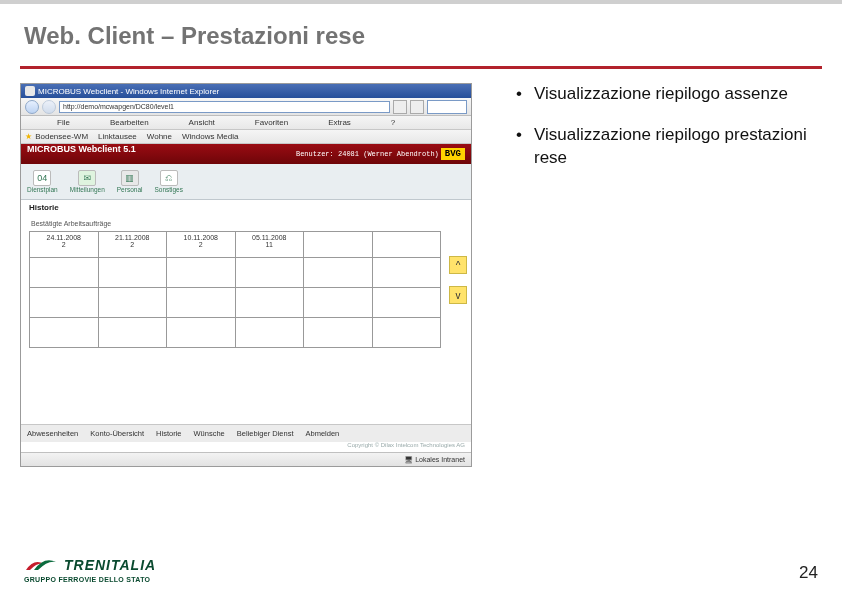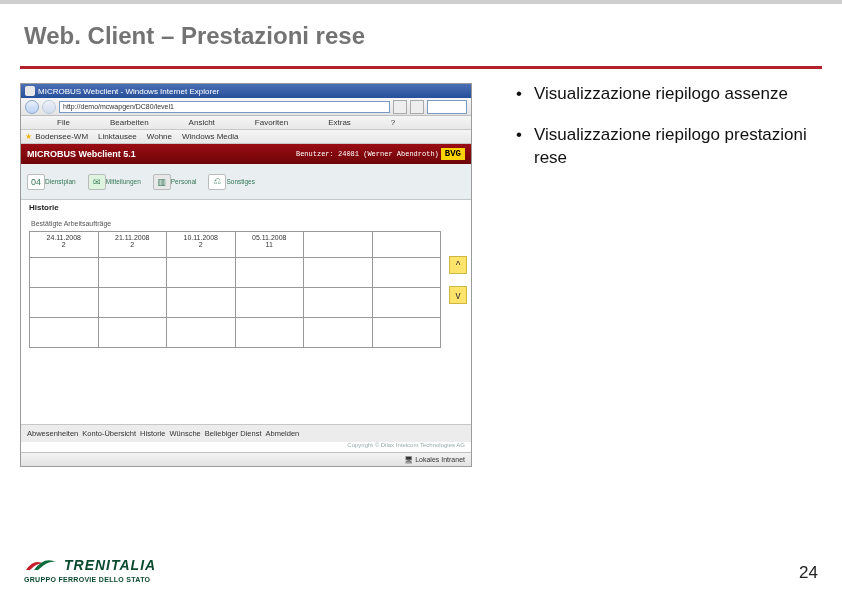--- a/index.html
+++ b/index.html
@@ -57,31 +57,31 @@
   .ie-menubar span { margin-right:8px;padding-left:32px; }
   .ie-favbar {
     height:14px; background:linear-gradient(#f5f5f5,#e8e8e8);
     border-bottom:1px solid #c7c7c7;
     display:flex; align-items:center; padding:0 4px; color:#333;
   }
   .ie-favbar span { margin-right:10px; }
   .ie-favbar .star{ color:#f0b400; margin-right:3px;}
   .app-header {
     height:20px; background:linear-gradient(#9a0c13,#6e0509);
-    color:#fff; display:flex; align-items:center; padding:0 6px;
+    color:#fff; display:flex; padding:0 6px;
     justify-content:space-between;
   }
   .app-header .left { font-weight:700; font-size:9px;}
   .app-header .right{ display:flex; align-items:center; gap:2px; font-size:7px;font-family:Liberation Mono, monospace;}
   .bvg { background:#ffd300; color:#000; font-weight:700; padding:1px 4px; font-size:9px;}
   .tool-strip {
     height:36px; background:#e9eef1; border-bottom:1px solid #c0c8ce;
     display:flex; align-items:center; padding:2px 6px; gap:12px;
   }
-  .tool-item { display:flex; align-items:center; font-size:6.5px; color:#375; }
+  .tool-item { display:flex; flex-direction:column; align-items:center; font-size:6.5px; color:#375; }
   .tool-item .ic { width:18px; height:16px; border:1px solid #bbb; background:#fff; border-radius:2px; display:flex; align-items:center; justify-content:center; font-size:9px;}
   .tool-item:nth-child(2) .ic{ background:#dff4df;}
   .tool-item:nth-child(3) .ic{ background:#e8e8e8;}
   .tool-item:nth-child(4) .ic{ background:#fff;}
   .section-label { padding:3px 8px 2px; font-size:8px; font-weight:700; color:#222; background:#fff;}
   .grid-area { position:relative; flex:1; background:#fff; padding:4px 8px 0 8px;}
   .sub-label { font-size:7px; color:#555; margin:2px 0 4px 2px;}
   .grid {
     width: 412px; border:1px solid #999; border-collapse:collapse;
   }
@@ -92,21 +92,21 @@
   }
   .grid th { height:26px; background:#fff; font-weight:400;}
   .hcell-date{ font-size:7px;}
   .hcell-num{ font-size:7px; display:block;}
   .arrow-col{
     position:absolute; left:428px; top:42px; display:flex; flex-direction:column; gap:12px;
   }
   .arrow-btn{ width:18px; height:18px; background:#ffe36b; border:1px solid #cdb846; display:flex; align-items:center; justify-content:center; font-size:10px; color:#333;}
   .bottom-tabs{
     height:18px; background:#ececec; border-top:1px solid #c7c7c7;
-    display:flex; align-items:center; padding:0 6px; gap:4px;
+    display:flex; align-items:center; padding:0 6px; gap:12px;
     font-size:7.5px; color:#333;
   }
   .copyright{ height:10px; text-align:right; padding:0 6px; font-size:6px; color:#9aa;}
   .ie-status{ height:14px; background:linear-gradient(#f3f3f3,#e3e3e3); border-top:1px solid #c0c0c0; display:flex; align-items:center; justify-content:flex-end; padding:0 6px; font-size:7px; color:#333; gap:4px;}
   .ie-status .zone{ display:flex; align-items:center; gap:2px;}
   
   .footer {
     position:absolute; left:24px; right:24px; bottom:12px;
     display:flex; justify-content:space-between; align-items:flex-end;
   }

